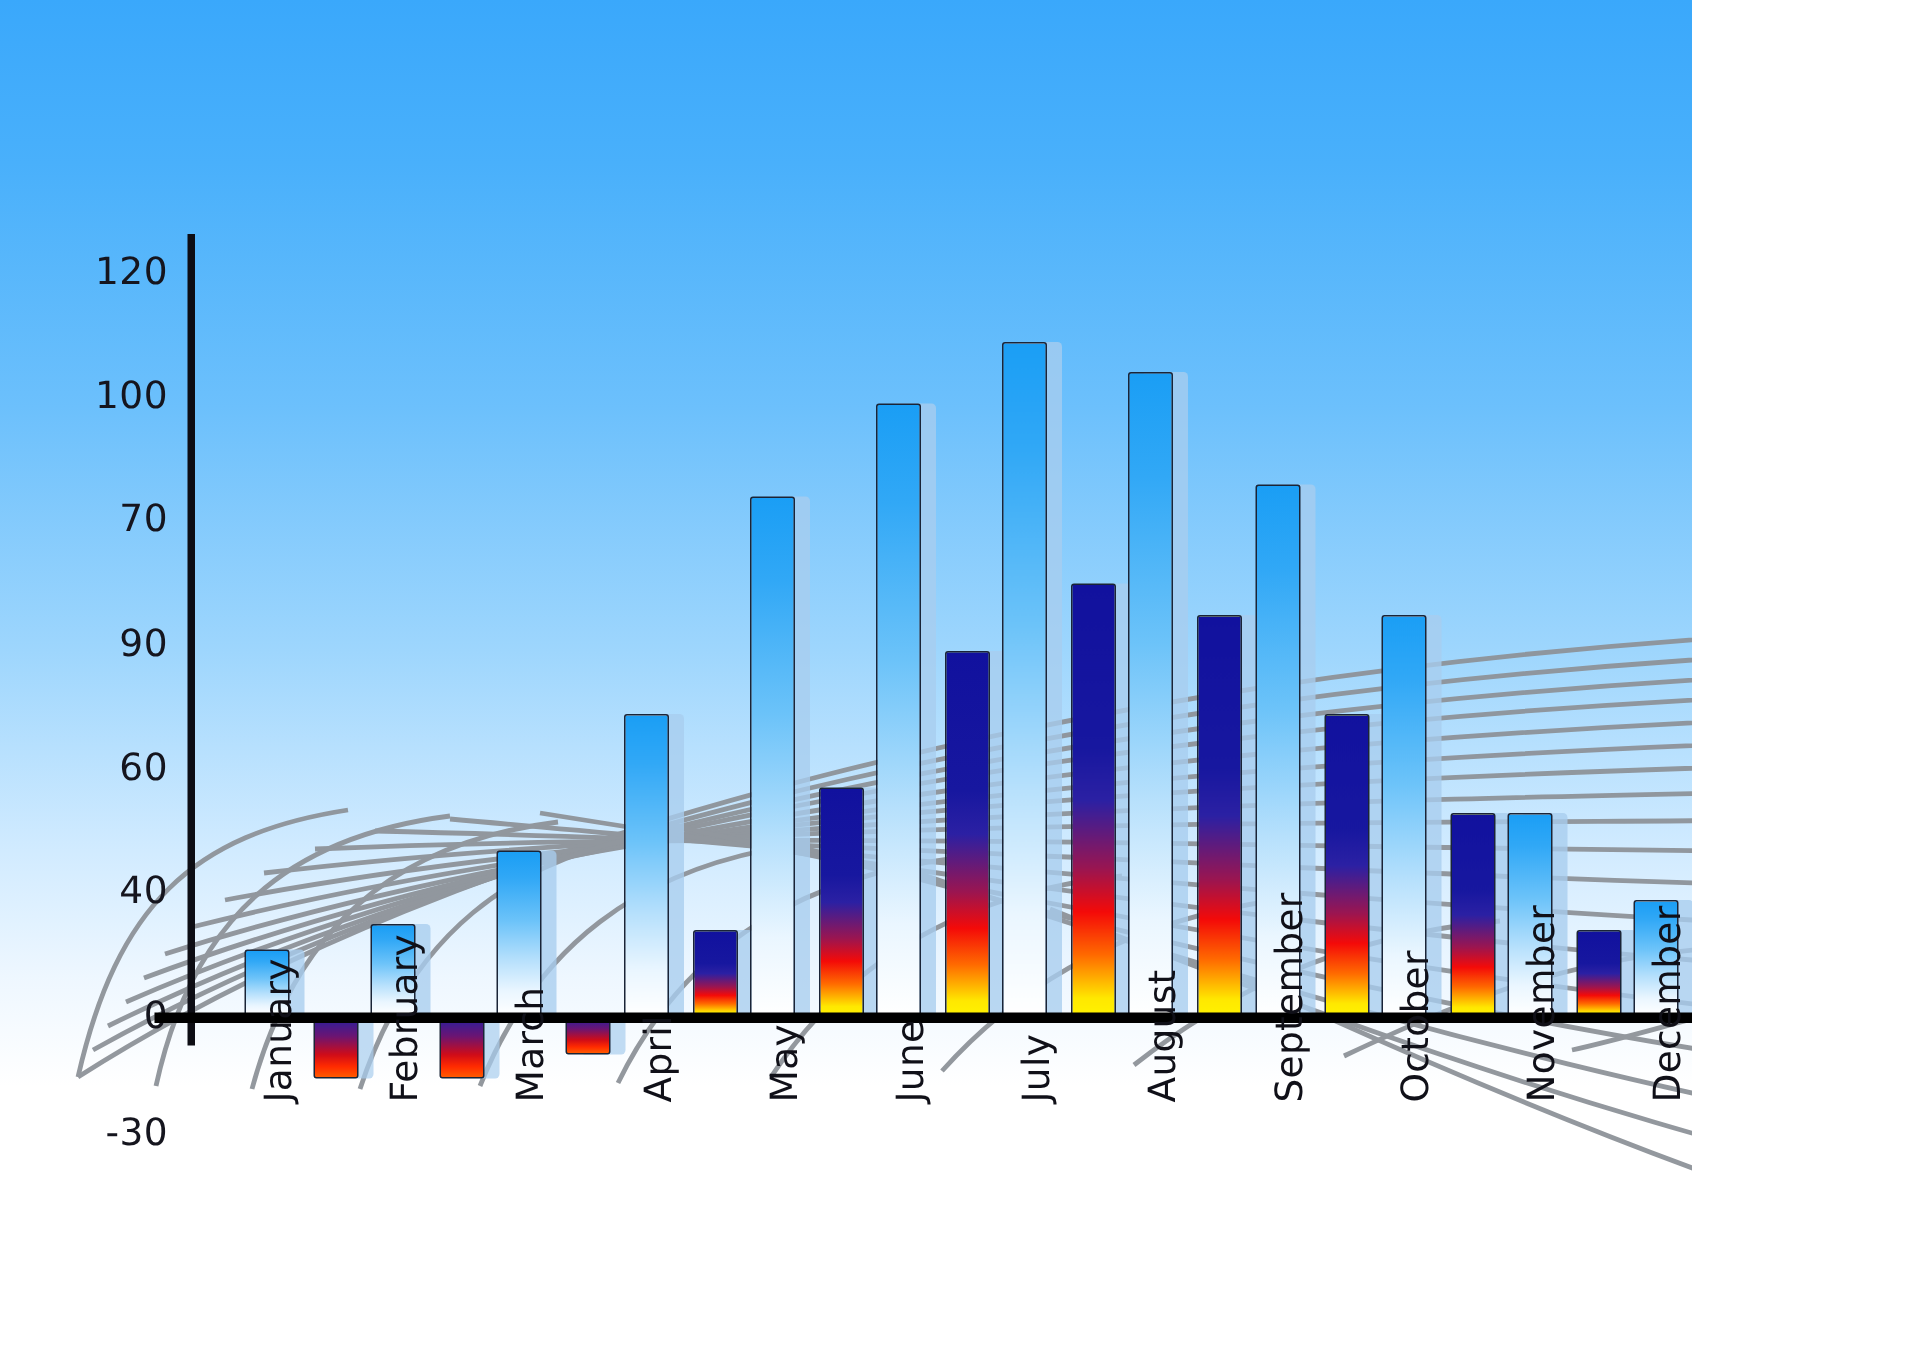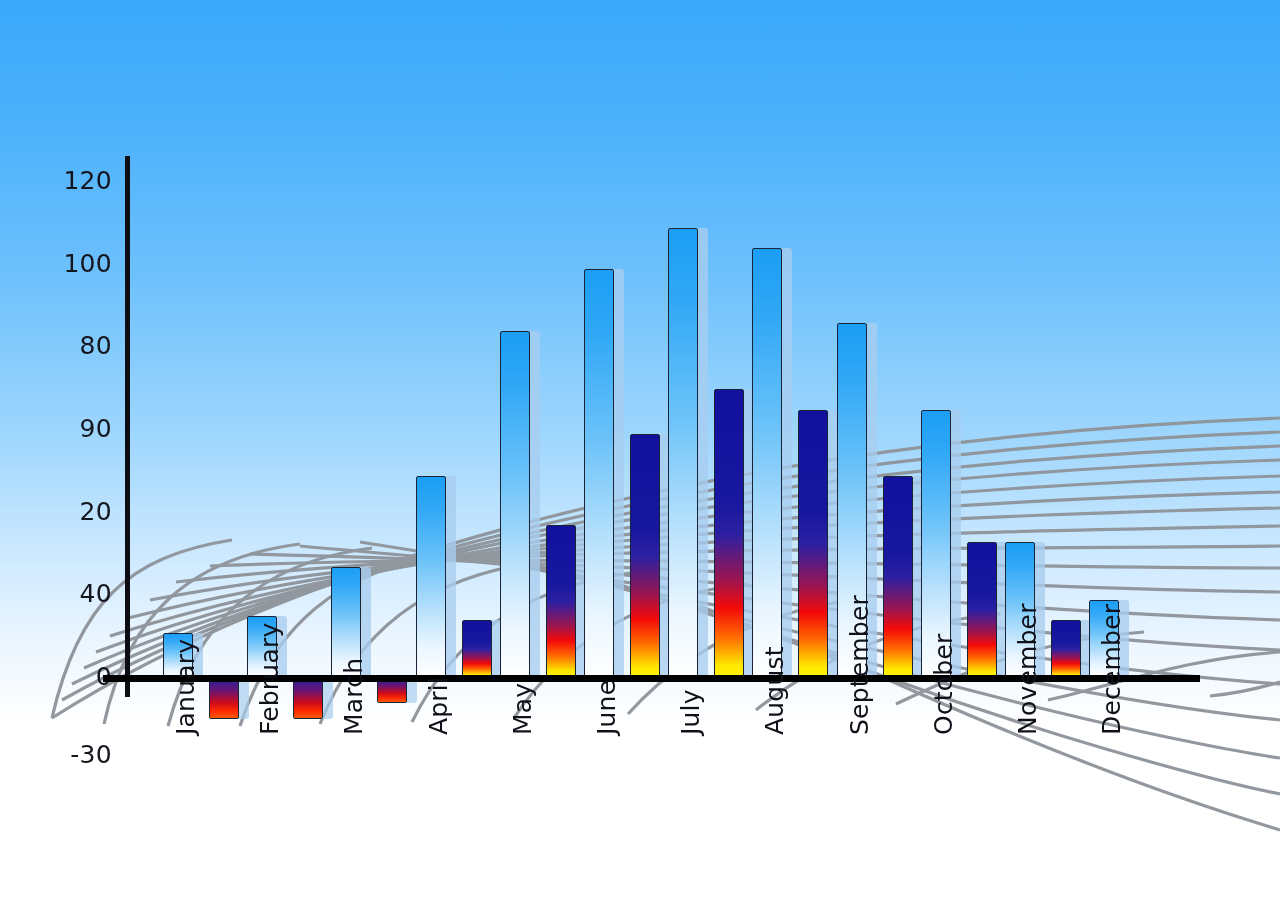--- a/index.html
+++ b/index.html
@@ -4,21 +4,21 @@
 <style>
   * { margin:0; padding:0; box-sizing:border-box; }
   html,body { width:1280px; height:905px; }
   body {
     font-family:"DejaVu Sans", sans-serif;
     background:#ffffff;
     overflow:hidden;
   }
   #stage {
     position:relative;
-    width:1280px; height:905px;
+    width:1128px; height:905px;
     overflow:hidden;
   }
   
   .sky {
     position:absolute; left:0; top:0; width:1280px; height:905px;
     background:linear-gradient(to bottom,
       #3aa8fb 0%,
       #49b0fb 12%,
       #6cc0fc 30%,
       #9ed6fd 48%,
@@ -144,27 +144,27 @@
 
   <div id="plot">
 
     <div class="ytick-wrap" style="top:166px;">
         <div class="ytick-label">120</div>
       </div>
     <div class="ytick-wrap" style="top:249px;">
         <div class="ytick-label">100</div>
       </div>
     <div class="ytick-wrap" style="top:331px;">
-        <div class="ytick-label">80</div>
+        <div class="ytick-label">70</div>
       </div>
     <div class="ytick-wrap" style="top:414px;">
         <div class="ytick-label">90</div>
       </div>
     <div class="ytick-wrap" style="top:497px;">
-        <div class="ytick-label">20</div>
+        <div class="ytick-label">60</div>
       </div>
     <div class="ytick-wrap" style="top:579px;">
         <div class="ytick-label">40</div>
       </div>
     <div class="ytick-wrap" style="top:662px;">
         <div class="ytick-label">0</div>
       </div>
     <div class="ytick-wrap" style="top:740px;">
         <div class="ytick-label">-30</div>
       </div>

